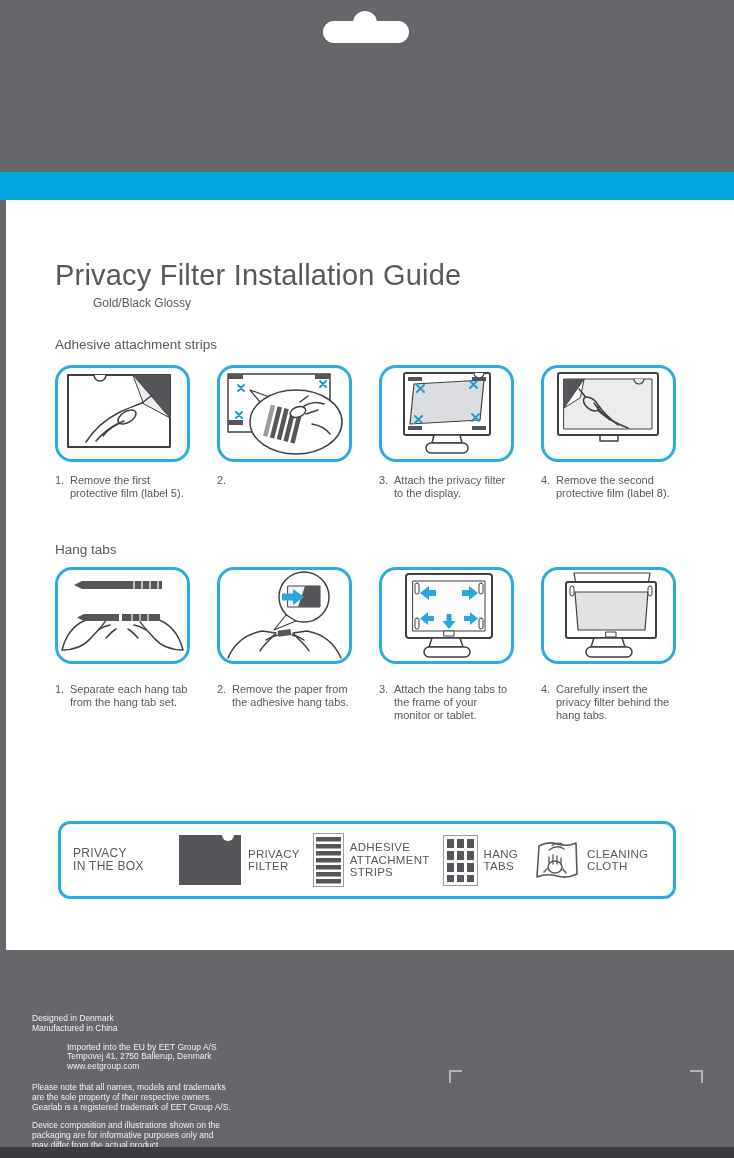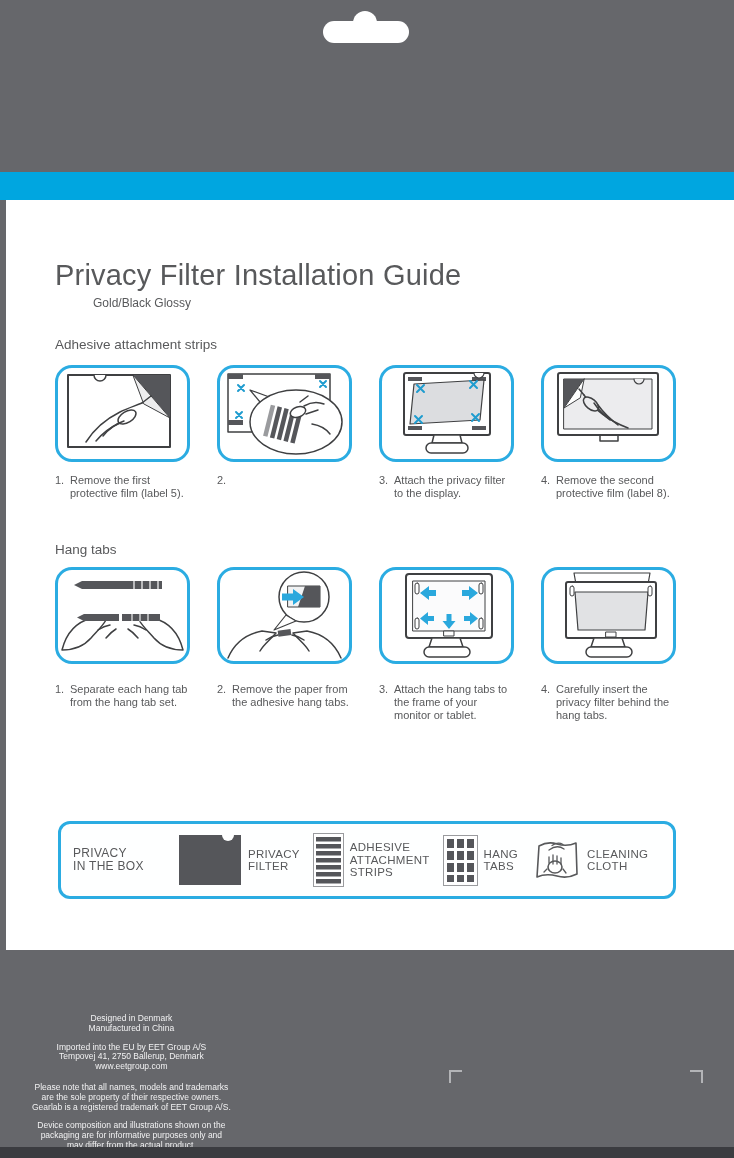--- a/index.html
+++ b/index.html
@@ -26,22 +26,22 @@
   .cap .num{width:15px;flex:none;}
   .cap .txt{flex:1;}
   
   .included{position:absolute;left:52px;top:621px;width:618px;height:78px;box-sizing:border-box;
             border:3px solid #2BACE2;border-radius:12px;background:#feffff;display:flex;align-items:center;padding:0 12px;}
   .inc-heading{width:92px;font-size:12px;line-height:13.5px;white-space:pre-line;letter-spacing:.3px;}
   .inc-item{display:flex;align-items:center;margin-left:13px;}
   .inc-item .lbl{font-size:11.5px;line-height:12.5px;white-space:pre-line;margin-left:6px;letter-spacing:.3px;}
   
   .footer{position:absolute;left:32px;top:1014px;color:#f2f2f3;font-size:8.5px;line-height:9.8px;}
-  .footer p{margin:0 0 9px 0;white-space:pre-line;text-align:center;}
-  .footer p.gap{margin-bottom:11px;}
+  .footer p{margin:0 0 9px 0;white-space:pre-line;}
+  .footer p.gap{margin-bottom:11px;margin-left:35px;}
   
   .crop{position:absolute;width:11px;height:11px;border-color:#b3b4b7;border-style:solid;border-width:0;}
   .crop-l{left:449px;top:1070px;border-top-width:2px;border-left-width:2px;}
   .crop-r{left:690px;top:1070px;border-top-width:2px;border-right-width:2px;}
   .bottom-strip{position:absolute;left:0;bottom:0;width:734px;height:11px;background:#3B3C40;}
   svg{display:block}
 </style>
 </head>
 <body>
 

